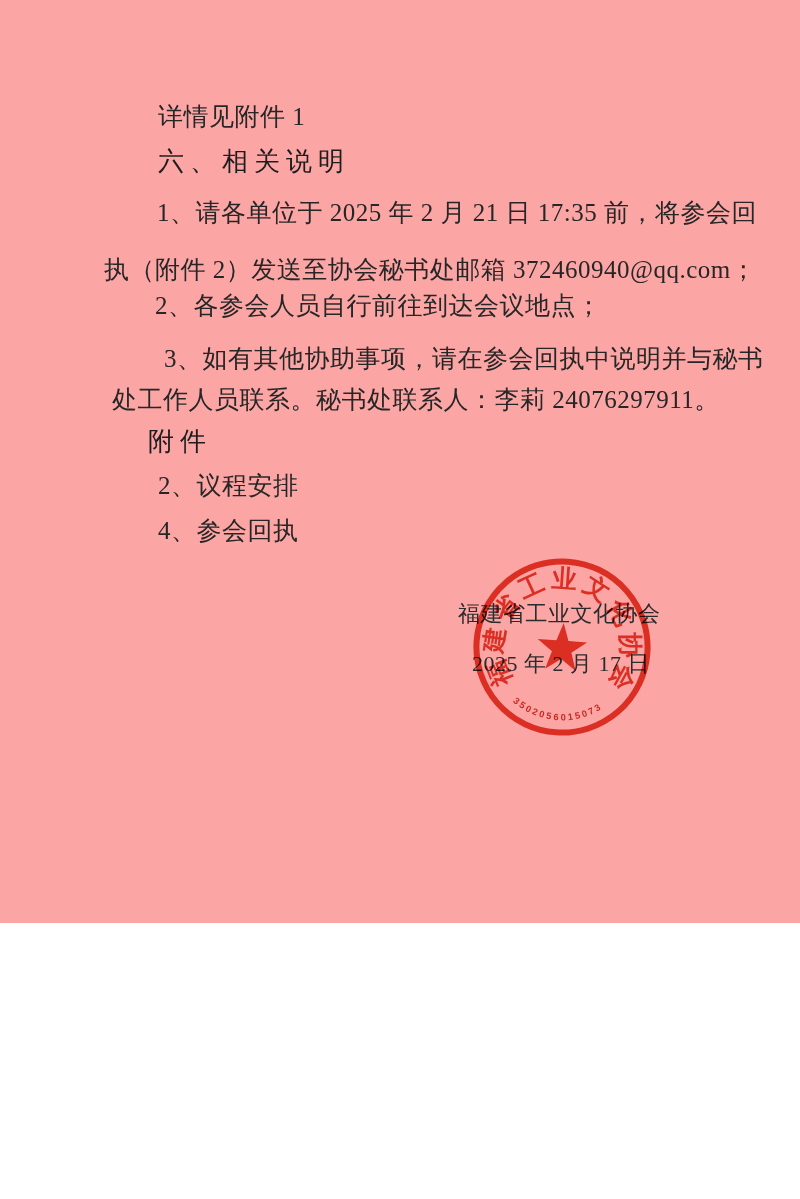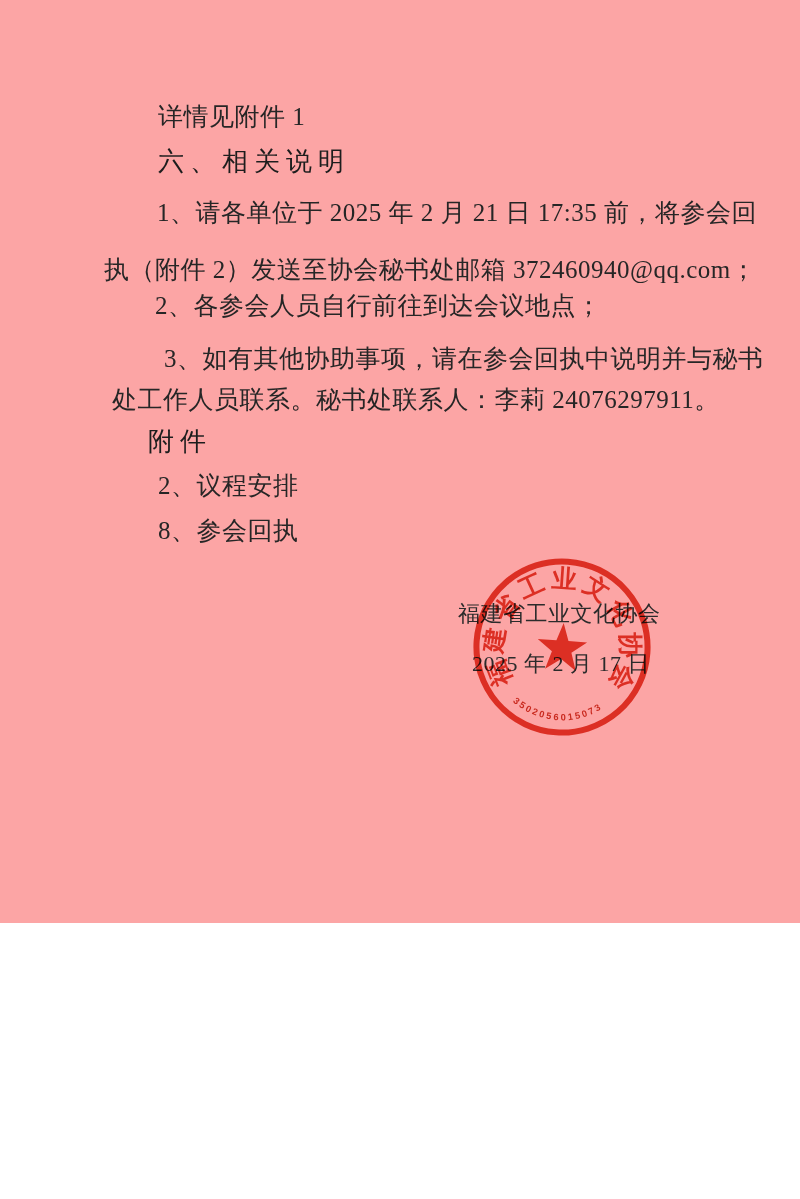--- a/index.html
+++ b/index.html
@@ -53,21 +53,21 @@
 
   <div class="line" style="left:158px; top:104px;">详情见附件 1</div>
   <div class="line heading" style="left:158px; top:148px;">六、相关说明</div>
   <div class="line" style="left:157px; top:200px;">1、请各单位于 2025 年 2 月 21 日 17:35 前，将参会回</div>
   <div class="line" style="left:104px; top:246px;margin-top:11px;">执（附件 2）发送至协会秘书处邮箱 372460940@qq.com；</div>
   <div class="line" style="left:155px; top:293px;text-align:right;">2、各参会人员自行前往到达会议地点；</div>
   <div class="line" style="left:164px; top:340px;margin-top:6px;">3、如有其他协助事项，请在参会回执中说明并与秘书</div>
   <div class="line" style="left:112px; top:387px;">处工作人员联系。秘书处联系人：李莉 24076297911。</div>
   <div class="line heading" style="left:148px; top:428px;">附件</div>
   <div class="line" style="left:158px; top:473px;">2、议程安排</div>
-  <div class="line" style="left:158px; top:518px;">8、参会回执</div>
+  <div class="line" style="left:158px; top:518px;">4、参会回执</div>
 
   <div class="sig" style="left:458px; top:603px;">福建省工业文化协会</div>
   <div class="sig" style="left:472px; top:653px;">2025 年 2 月 17 日</div>
 
   <svg class="seal" viewBox="0 0 200 200" aria-hidden="true">
     <circle cx="100" cy="100" r="92" fill="none" stroke-width="6.5" stroke="#dd3826"></circle>
     <defs>
       <path id="nameArc" d="M 56.4,146.8 A 64,64 0 1 1 143.6,146.8" fill="none"></path>
       <path id="codeArc" d="M 44,156 A 80,80 0 0 0 156,156" fill="none"></path>
     </defs>

